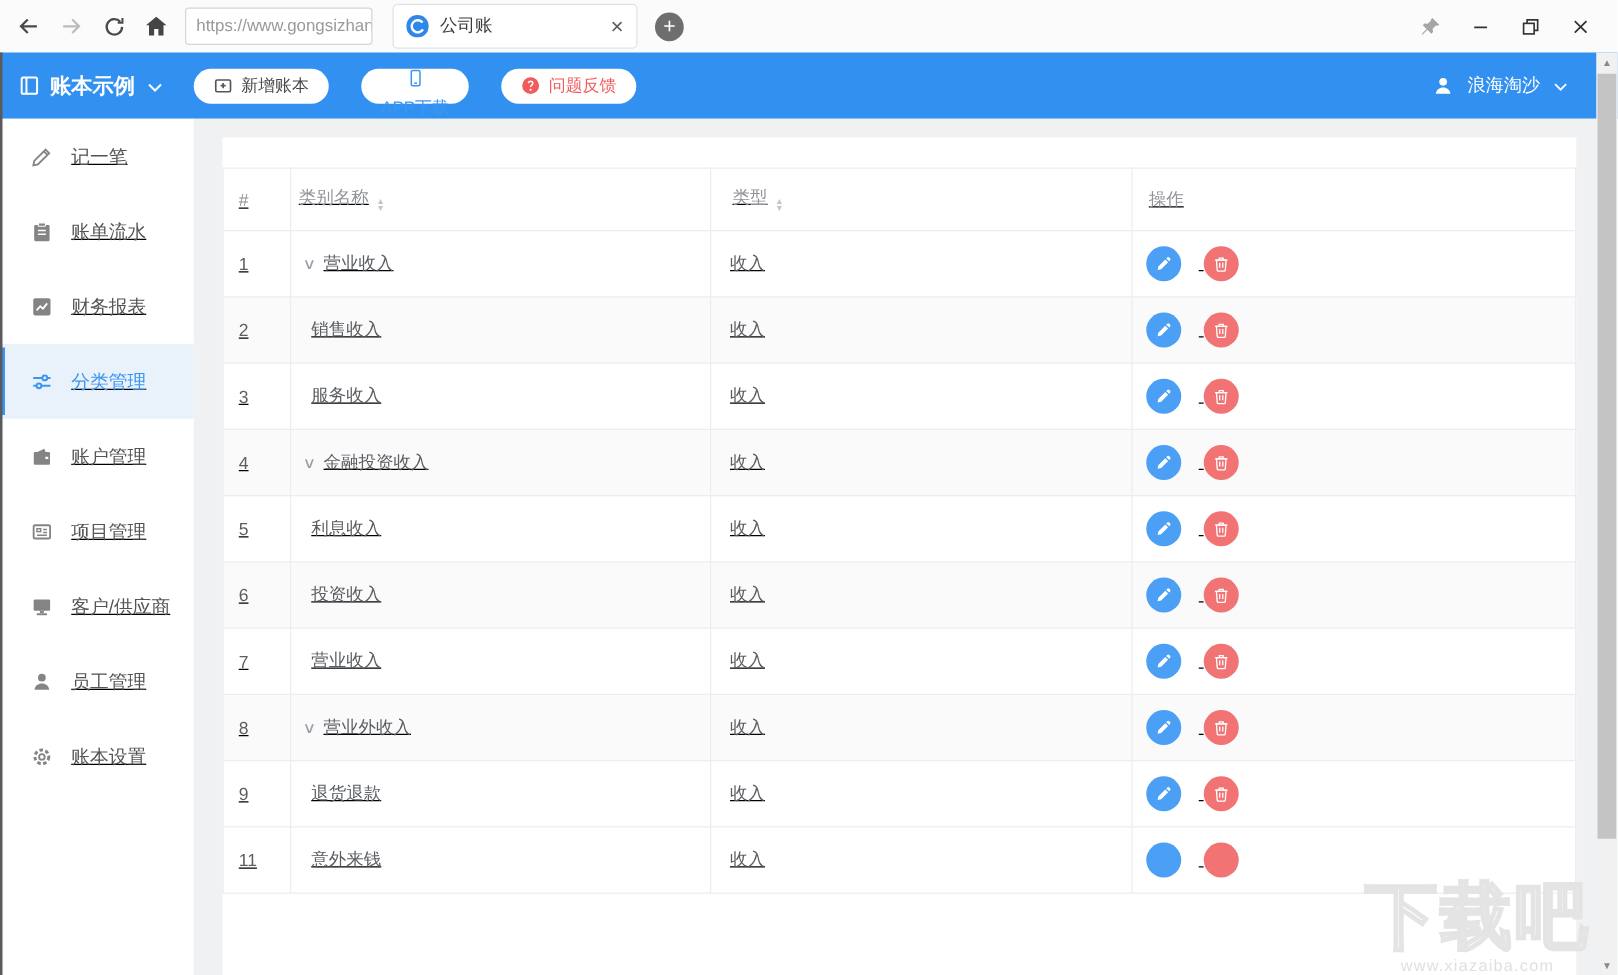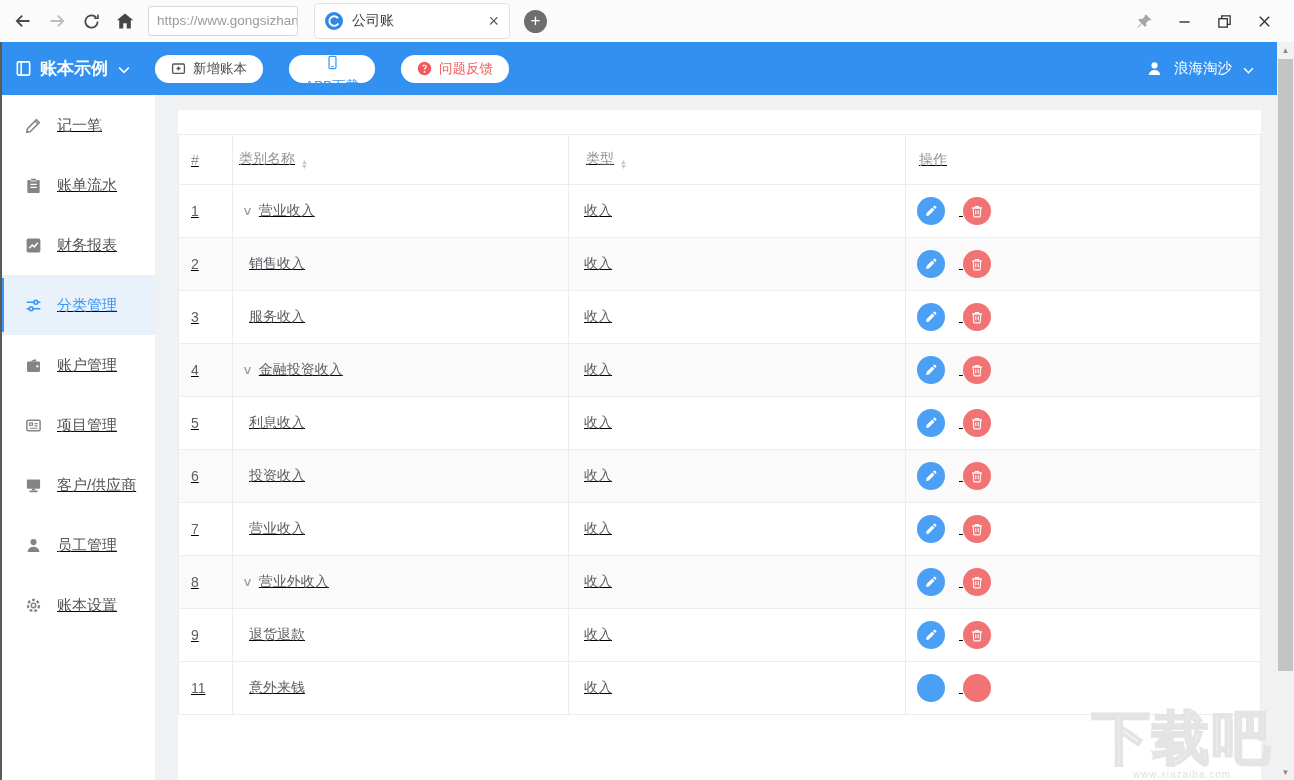--- a/index.html
+++ b/index.html
@@ -73,21 +73,21 @@
   .sort i { font-style:normal; font-size:7px; line-height:5.5px; color:#c3c7cd; }
 
   
   .scrollbar { position:absolute; right:0; top:42px; bottom:0; width:17px; background:#f1f1f1; z-index:60; }
   .scrollbar .arrow { height:16px; display:flex; align-items:center; justify-content:center; font-size:8px; color:#8a8a8a; cursor:pointer; }
   .scrollbar .arrow.down { position:absolute; bottom:0; left:0; right:0; }
   .scrollbar .thumb { position:absolute; top:17px; left:1px; right:1px; height:612px; background:#c4c4c4; cursor:pointer; }
 
   .watermark { position:absolute; right:22px; bottom:0; z-index:40; text-align:center; pointer-events:none; }
   .watermark .wm-title { font-size:58px; font-weight:bold; color:transparent; -webkit-text-stroke:2px #e4e4e4; letter-spacing:2px; line-height:1; }
-  .watermark .wm-site { font-size:10px; color:#e0e0e0; letter-spacing:1px; margin-top:2px; }
+  .watermark .wm-site { font-size:13px; color:#e0e0e0; letter-spacing:1px; margin-top:2px; }
 
   .win-left-edge { position:absolute; left:0; top:42px; bottom:0; width:2px; background:#5a5a5a; z-index:70; }
 </style>
 </head>
 <body>
 
 <div class="browser-bar">
   <span class="nav-ic">
     <svg width="20" height="20" viewBox="0 0 20 20" fill="none" stroke="#4a4a4a" stroke-width="1.8">
         <path d="M16.5 10H4M9.2 4.6L3.8 10l5.4 5.4"></path>

